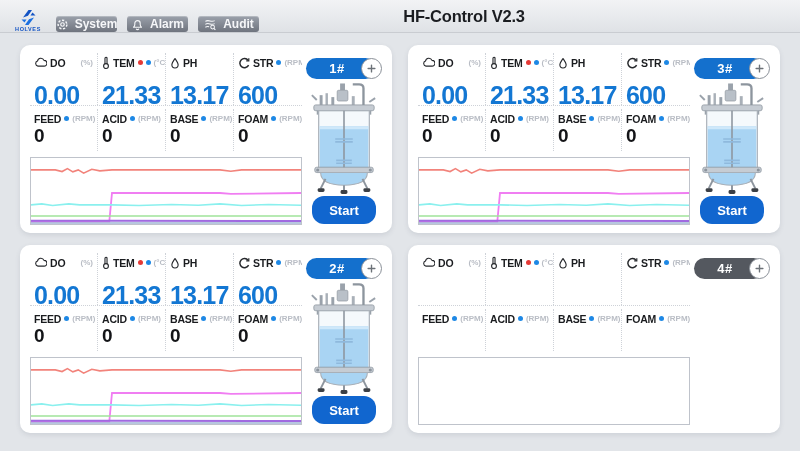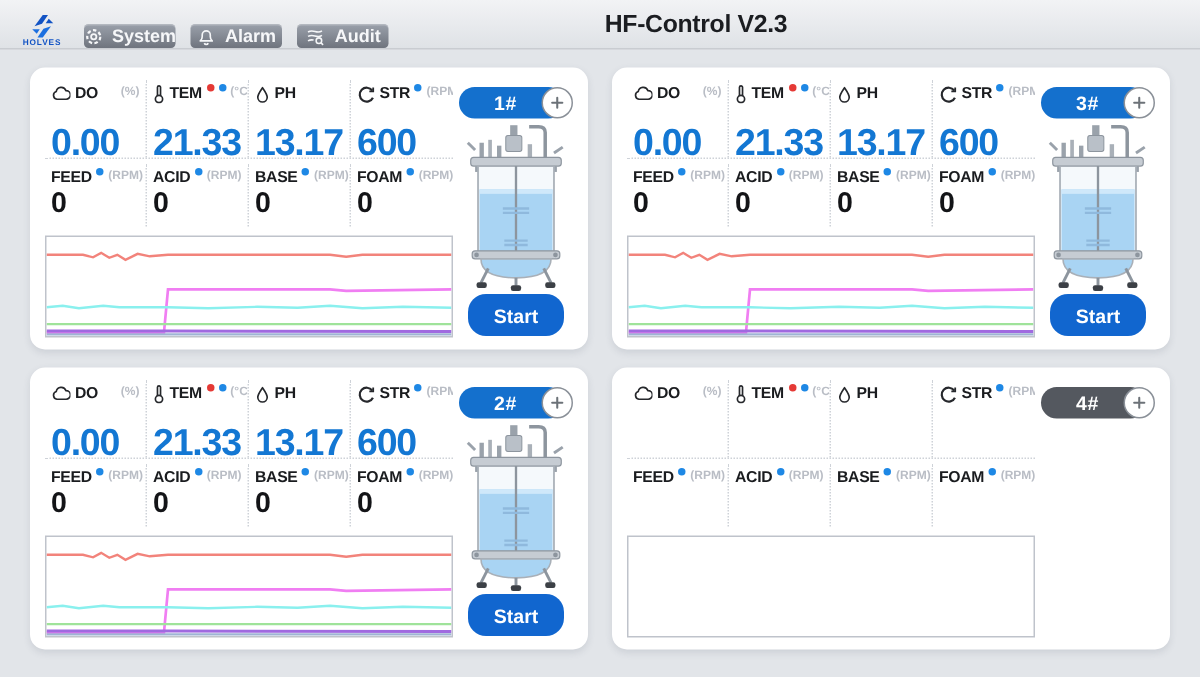--- a/index.html
+++ b/index.html
@@ -56,21 +56,21 @@
     box-shadow:0 2px 5px rgba(70,80,100,.13);
     padding:8px 10px;box-sizing:border-box;
     display:flex;gap:4px;
   }
   .card-left{width:272px;flex:none;display:flex;flex-direction:column;}
   .mrow{display:grid;grid-template-columns:1fr 1fr 1fr 1fr;}
   .mrow-top{height:52px;border-bottom:1px dotted #ced2d8;}
   .mrow-bottom{height:42px;padding-top:3px;}
   .cell{padding:3px 4px 0 4px;border-right:1px dotted #ced2d8;min-width:0;overflow:hidden;}
   .cell:last-child{border-right:none;}
-  .cell-head{display:flex;gap:3px;height:13px;}
+  .cell-head{display:flex;align-items:center;gap:3px;height:13px;}
   .micon{flex:none;display:flex;align-items:center;}
   .mlabel{font-size:10.5px;font-weight:800;color:#1a1c1f;letter-spacing:-.2px;white-space:nowrap;}
   .dot{width:5px;height:5px;border-radius:50%;flex:none;}
   .unit{margin-left:auto;font-size:8px;font-weight:600;color:#b9bdc5;white-space:nowrap;}
   .val-big{font-size:25px;font-weight:800;color:#1377d3;line-height:1.15;letter-spacing:-.8px;white-space:nowrap;margin-top:12px;}
   .val-small{font-size:19px;font-weight:800;color:#131417;line-height:1.15;letter-spacing:-.5px;}
   .trend-box{
     margin-top:6px;height:66px;border:1px solid #bfc3cb;background:#fff;
   }
   .trend{display:block;width:100%;height:100%;}

